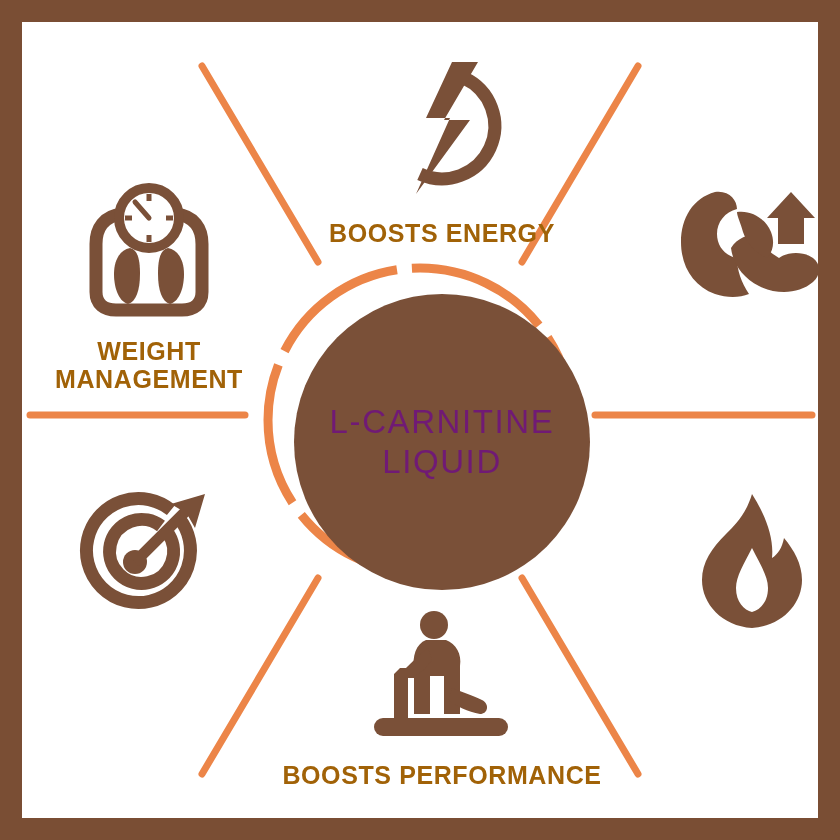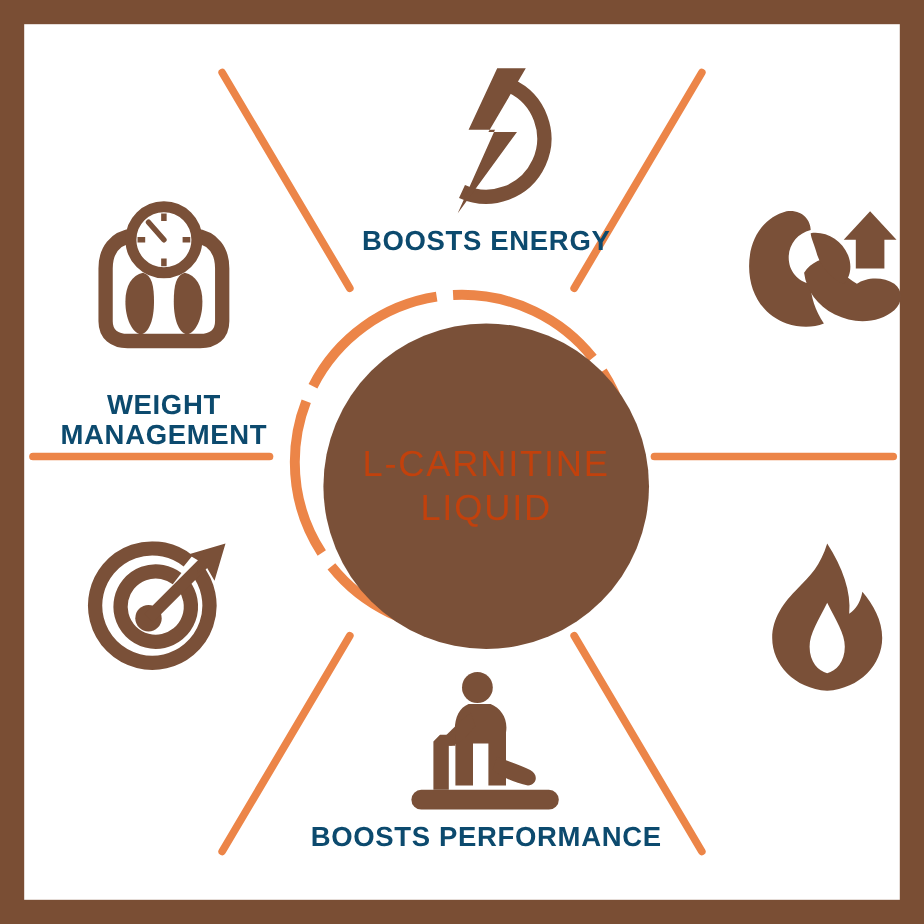--- a/index.html
+++ b/index.html
@@ -47,57 +47,57 @@
     background: #7a5038;
   }
   #hub-text {
     position: absolute;
     left: 0; top: 0;
     width: 312px; height: 312px;
     display: flex;
     flex-direction: column;
     align-items: center;
     justify-content: center;
-    color: #c2410c;
+    color: #701a75;
     letter-spacing: 1.6px;
     line-height: 1.22;
     text-align: center;
   }
   #hub-text .l1 { font-size: 33px; font-weight: 400; }
   #hub-text .l2 { font-size: 33px; font-weight: 400; }
 
   
   .node {
     position: absolute;
     display: flex;
     flex-direction: column;
     align-items: center;
   }
   .node .icon {
     display: block;
     line-height: 0;
   }
   .node .label {
-    margin-top: 5px;
-    color: #0c4a6e;
+    margin-top: 19px;
+    color: #a16207;
     font-size: 25px;
     font-weight: 700;
     letter-spacing: 0.6px;
     line-height: 1.12;
     text-align: center;
     white-space: pre-line;
   }
 
   
   #node-energy      { left: 298px; top: 34px;  width: 244px; }
   #node-muscle      { left: 624px; top: 160px; width: 210px; }
   #node-fat         { left: 632px; top: 470px; width: 196px; }
   #node-performance { left: 258px; top: 588px; width: 324px; }
   #node-focus       { left: 14px;  top: 470px; width: 218px; }
-  #node-weight      { left: 16px;  top: 152px; width: 222px; gap: 31px; }
+  #node-weight      { left: 16px;  top: 152px; width: 222px; }
 </style>
 </head>
 <body>
 
 <div id="root">
   <div id="canvas">
 
     <svg id="spokes" viewBox="0 0 840 840" style="left:-22px; top:-22px;">
 
       <line x1="202" y1="66" x2="318" y2="262" stroke="#ec8548" stroke-width="7" stroke-linecap="round"></line>

